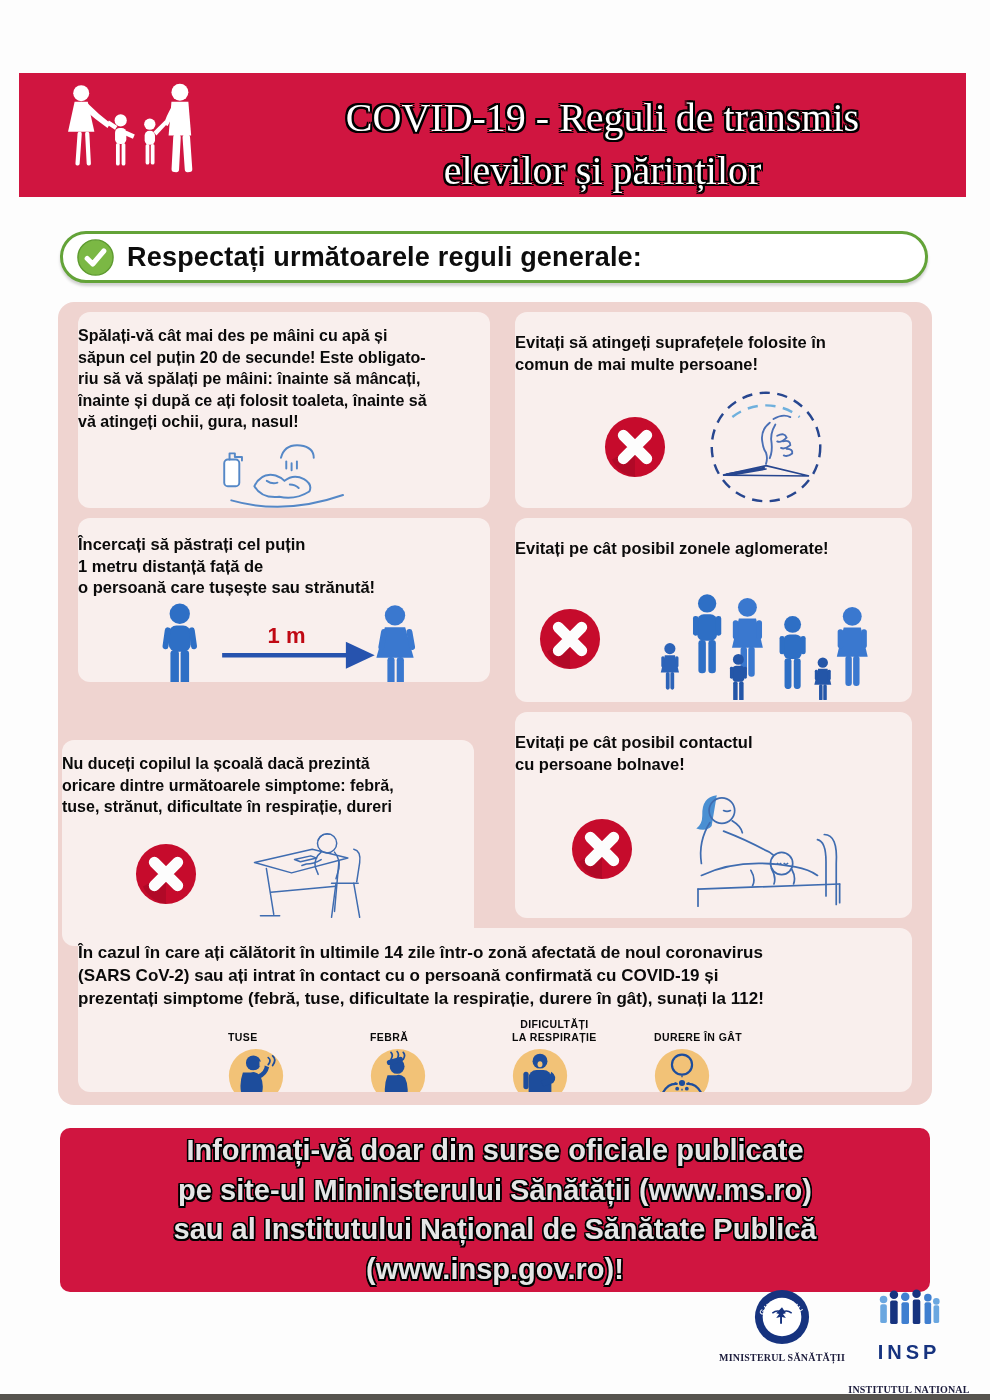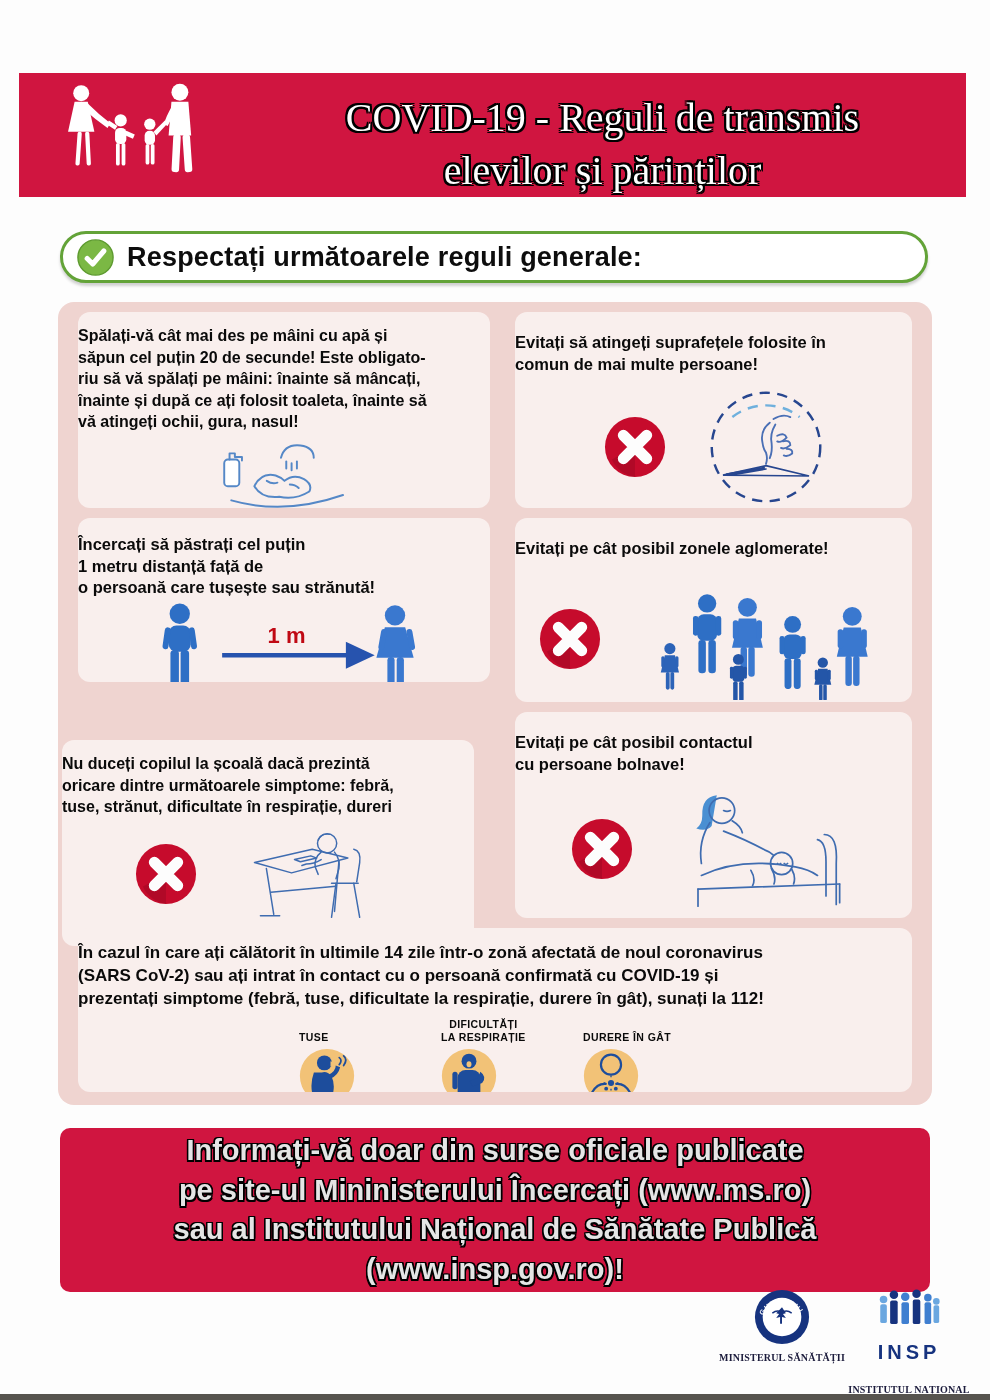--- a/index.html
+++ b/index.html
@@ -322,20 +322,35 @@
             <g fill="#1d4d9c">
               <circle cx="29" cy="17" r="8.5"></circle>
               <path d="M17,28 q-5,14 -1,27 h22 q4,-13 -1,-23 q-5,-6 -11,-4 z"></path>
               <path d="M33,31 q9,-4 9,-11 l5,2 q-2,9 -11,13 z"></path>
             </g>
             <path d="M36,15 l6,3 -6,3 z" fill="#f2c277"></path>
             <path d="M46,11 q4,3 0,8 M51,9 q5,4 0,11" fill="none" stroke="#1d4d9c" stroke-width="2" stroke-linecap="round"></path>
           </svg>
         </div>
 
+        <div class="symptom">
+          <div class="symptom-label">
+            <span>FEBRĂ</span>
+            <span></span>
+          </div>
+          <svg viewBox="0 0 64 64" aria-hidden="true">
+            <circle cx="32" cy="32" r="31" fill="#f2c277"></circle>
+            <path d="M24,5 q3,3 0,8 M31,4 q3,3 0,9 M38,5 q3,3 0,8" fill="none" stroke="#1d4d9c" stroke-width="2" stroke-linecap="round"></path>
+            <g fill="#1d4d9c">
+              <circle cx="31" cy="21" r="8.5"></circle>
+              <rect x="19" y="12" width="19" height="6" rx="3" transform="rotate(-16 28 15)"></rect>
+              <path d="M20,31 q-5,13 -2,26 h24 q3,-13 -2,-23 q-5,-5 -10,-3 z"></path>
+            </g>
+          </svg>
+        </div>
 
         <div class="symptom">
           <div class="symptom-label">
             <span>DIFICULTĂȚI</span>
             <span>LA RESPIRAȚIE</span>
           </div>
           <svg viewBox="0 0 64 64" aria-hidden="true">
             <circle cx="32" cy="32" r="31" fill="#f2c277"></circle>
             <g fill="#1d4d9c">
               <circle cx="32" cy="15" r="8.5"></circle>
@@ -366,21 +381,21 @@
             </g>
           </svg>
         </div>
 
       </div>
     </div>
   </section>
 
   <footer class="info-banner">
     <div class="ln">Informați-vă doar din surse oficiale publicate</div>
-    <div class="ln">pe site-ul Mininisterului Încercați (www.ms.ro)</div>
+    <div class="ln">pe site-ul Mininisterului Sănătății (www.ms.ro)</div>
     <div class="ln">sau al Institutului Național de Sănătate Publică</div>
     <div class="ln">(www.insp.gov.ro)!</div>
   </footer>
 
   <div class="logos">
 
     <div class="logo-block gov-block">
       <svg class="gov-seal" viewBox="0 0 60 60" aria-hidden="true">
         <circle cx="30" cy="30" r="28" fill="#16337f"></circle>
         <circle cx="30" cy="30" r="20" fill="#ffffff"></circle>

